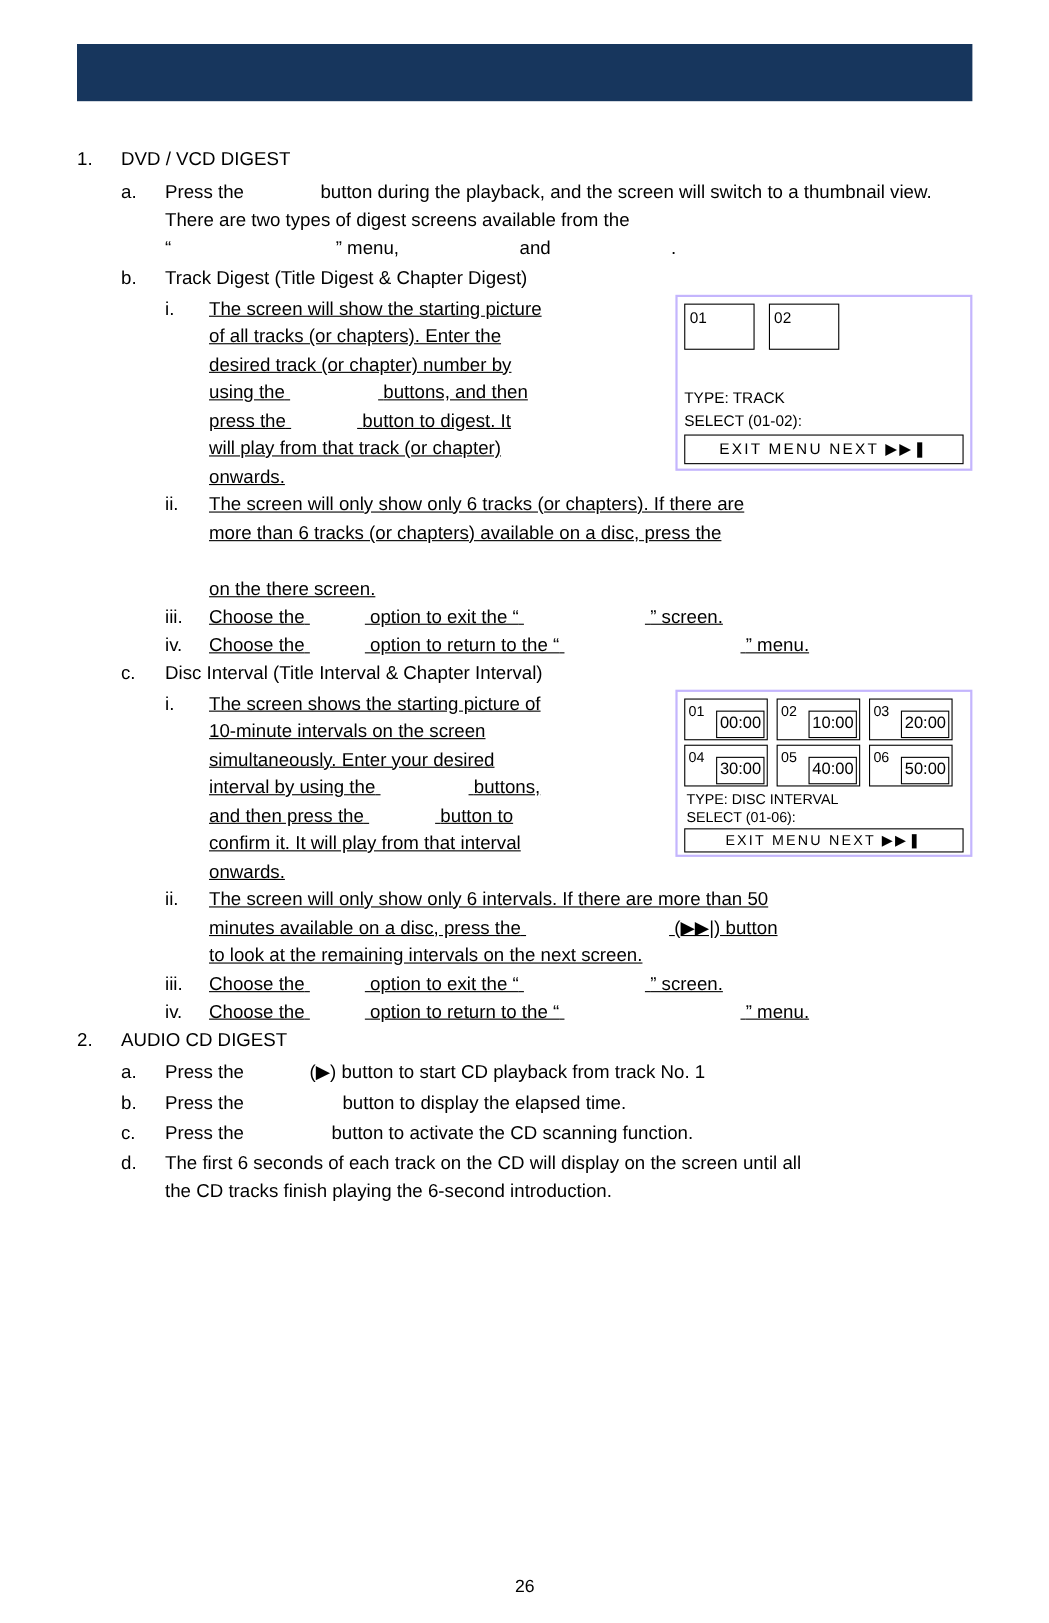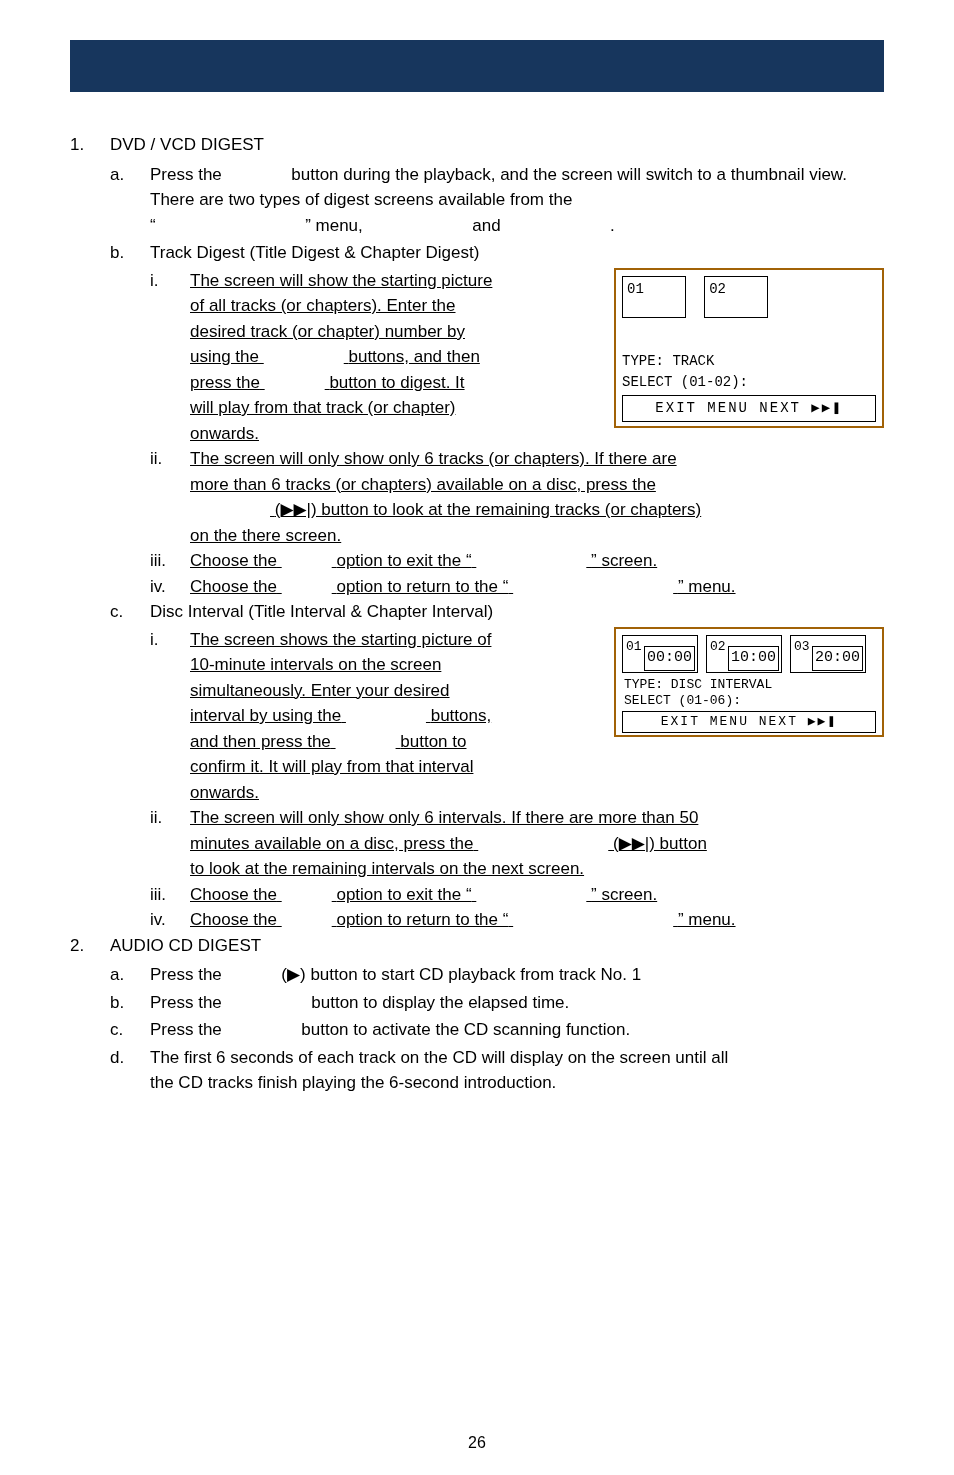--- a/index.html
+++ b/index.html
@@ -35,23 +35,23 @@
   }
   .col-num1 { width: 40px; flex: none; }
   .col-num2 { width: 40px; flex: none; }
   .col-num3 { width: 30px; flex: none; text-align: left; padding-right: 6px; }
   .col-text { flex: 1 1 auto; }
   .inline-box {
     float: right;
     width: 270px;
     margin-left: 12px;
     margin-bottom: 16px;
-    border: 2px solid #a16207;
+    border: 2px solid #c4b5fd;
     box-sizing: border-box;
-    font-family: Liberation Mono, monospace;
+    font-family: Liberation Sans, sans-serif;
   }
   
   .fig-track {
     height: 160px;
     position: relative;
     padding: 6px;
   }
   .cell {
     border: 1px solid #000;
     width: 64px;
@@ -196,21 +196,21 @@
         </div>
       </div>
     </div>
 
     <div class="row3 indent-a">
       <div class="col-num3">ii.</div>
       <div class="col-text">
         <span>The screen will only show only 6 tracks (or chapters). If there are</span><br>
         <span>more than 6 tracks (or chapters) available on a disc, press the</span><br>
         <span style="display:inline-block;width:80px;"></span>
-        <span>(▶▶|) button to look at the remaining tracks (or chapters)</span><br>
+        <br>
         <span>on the there screen.</span>
       </div>
     </div>
 
     <div class="row3 indent-a">
       <div class="col-num3">iii.</div>
       <div class="col-text">
         <span>Choose the</span>
         <span style="display:inline-block;width:50px;"></span>
         <span>option to exit the “</span>
@@ -244,20 +244,34 @@
             <span class="tl">01</span>
             <span class="time">00:00</span>
           </div>
           <div class="int-cell">
             <span class="tl">02</span>
             <span class="time">10:00</span>
           </div>
           <div class="int-cell">
             <span class="tl">03</span>
             <span class="time">20:00</span>
+          </div>
+        </div>
+        <div class="int-row">
+          <div class="int-cell">
+            <span class="tl">04</span>
+            <span class="time">30:00</span>
+          </div>
+          <div class="int-cell">
+            <span class="tl">05</span>
+            <span class="time">40:00</span>
+          </div>
+          <div class="int-cell">
+            <span class="tl">06</span>
+            <span class="time">50:00</span>
           </div>
         </div>
         <div class="int-caption">
           <div>TYPE: DISC INTERVAL</div>
           <div>SELECT (01-06):</div>
         </div>
         <div class="fig-menu2"><span>EXIT  MENU  NEXT ▶▶❚</span></div>
       </div>
 
       <div class="row3 indent-a">

